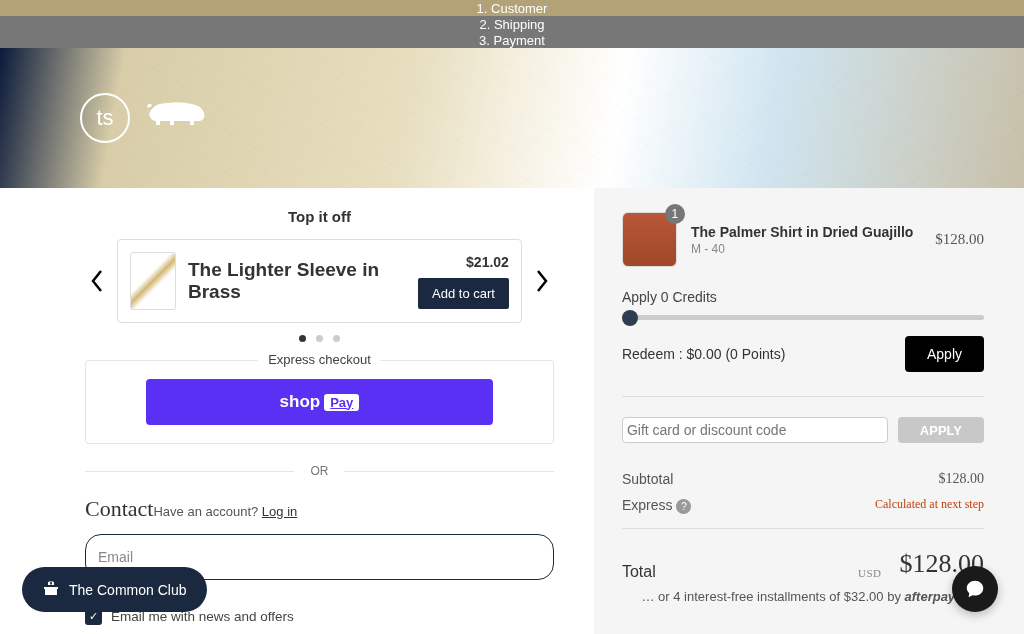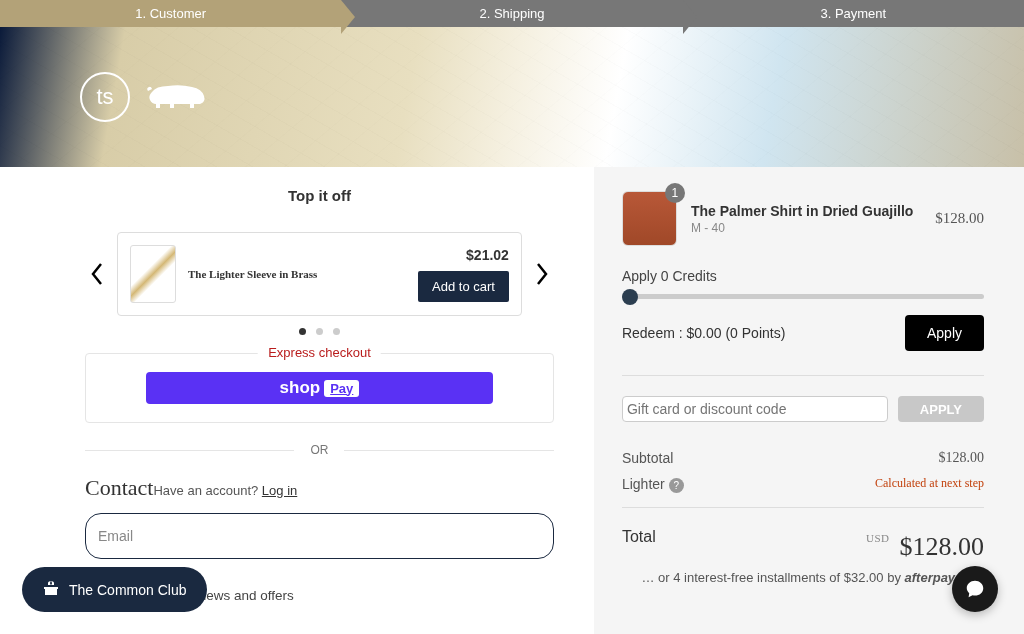--- a/index.html
+++ b/index.html
@@ -1,55 +1,55 @@
 <!DOCTYPE html>
 <html><head>
 <meta charset="utf-8">
 <style>
 * { box-sizing: border-box; margin: 0; padding: 0; }
 body { font-family: -apple-system, BlinkMacSystemFont, "Segoe UI", Arial, sans-serif; color: #333; background: #fff; }
 
 
-.steps { display: flex; height: 27px; }
+.steps { display: flex; height: 48px; flex-direction: column; }
 .step { flex: 1; background: #777; color: #fff; display: flex; align-items: center; justify-content: center; font-size: 13px; position: relative; }
 .step.active { background: #b3a278; }
 .step::after { content: ""; position: absolute; right: -14px; top: 0; border-left: 14px solid #777; border-top: 17px solid transparent; border-bottom: 17px solid transparent; z-index: 2; }
 .step.active::after { border-left-color: #b3a278; }
 .step:last-child::after { display: none; }
 
 
 .hero { height: 140px; background: linear-gradient(100deg, #0a1a3a 0%, #d8cda8 12%, #e8dfc0 40%, #f5f0e0 50%, #ffffff 60%, #d0e5f0 75%, #c8c0a8 100%); position: relative; overflow: hidden; }
 .hero-overlay { position: absolute; inset: 0; opacity: 0.3; background-image: repeating-linear-gradient(30deg, rgba(0,0,0,0.04) 0px, rgba(0,0,0,0.04) 1px, transparent 1px, transparent 18px), repeating-linear-gradient(-40deg, rgba(0,0,0,0.03) 0px, rgba(0,0,0,0.03) 1px, transparent 1px, transparent 25px); }
-.hero-logos { position: absolute; left: 80px; top: 50%; transform: translateY(-50%); display: flex; align-items: center; gap: 12px; }
+.hero-logos { position: absolute; left: 80px; top: 50%; transform: translateY(-50%); display: flex; gap: 12px; }
 .logo-circle { width: 50px; height: 50px; border: 2.5px solid #fff; border-radius: 50%; display: flex; align-items: center; justify-content: center; color: #fff; font-size: 22px; font-weight: 400; }
 .logo-bear { color: #fff; }
 
 
 .main { display: flex; }
 .left { flex: 0 0 58%; padding: 20px 40px 40px 85px; }
 .right { flex: 1; background: #f5f5f5; padding: 24px 40px 24px 28px; }
 
 
-.topitoff-title { text-align: center; font-weight: 600; font-size: 15px; margin-bottom: 28px; }
+.topitoff-title { text-align: center; font-weight: 600; font-size: 15px; margin-bottom: 14px; }
 .carousel-wrap { display: flex; align-items: center; gap: 8px; }
 .arrow { width: 24px; height: 24px; cursor: pointer; display: flex; align-items: center; justify-content: center; }
 .card { flex: 1; border: 1px solid #ddd; border-radius: 4px; display: flex; align-items: center; padding: 12px; gap: 12px; }
 .card-img { width: 46px; height: 58px; border: 1px solid #ddd; border-radius: 3px; background: linear-gradient(135deg, #fff 40%, #d4b876 50%, #fff 60%); }
-.card-name { flex: 1; font-size: 11px; font-weight: 600; font-family: Liberation Serif, serif; }
+.card-name { flex: 1; font-size: 19px; font-weight: 600; }
 .card-right { display: flex; flex-direction: column; align-items: flex-end; gap: 8px; }
 .card-price { font-size: 14px; font-weight: 600; }
 .add-cart { background: #1a2940; color: #fff; border: none; padding: 8px 14px; font-size: 13px; border-radius: 2px; cursor: pointer; }
 .dots { display: flex; justify-content: center; gap: 10px; margin: 12px 0 18px; }
 .dot { width: 7px; height: 7px; border-radius: 50%; background: #ccc; }
 .dot.active { background: #333; }
 
 
 .express-box { border: 1px solid #e5e5e5; border-radius: 4px; padding: 18px 60px; position: relative; }
-.express-label { position: absolute; top: -9px; left: 50%; transform: translateX(-50%); background: #fff; padding: 0 10px; font-size: 13px; color: #b91c1c; }
-.shoppay { background: #5a31f4; color: #fff; border: none; border-radius: 4px; width: 100%; height: 32px; display: flex; align-items: center; justify-content: center; gap: 4px; font-size: 17px; font-weight: 600; cursor: pointer; }
+.express-label { position: absolute; top: -9px; left: 50%; transform: translateX(-50%); background: #fff; padding: 0 10px; font-size: 13px; color: #404040; }
+.shoppay { background: #5a31f4; color: #fff; border: none; border-radius: 4px; width: 100%; height: 46px; display: flex; align-items: center; justify-content: center; gap: 4px; font-size: 17px; font-weight: 600; cursor: pointer; }
 .shoppay-pay { background: #fff; color: #5a31f4; padding: 1px 6px; border-radius: 3px; font-size: 13px; font-weight: 700; text-decoration: underline; }
 .or-sep { display: flex; align-items: center; margin: 20px 0 18px; }
 .or-sep::before, .or-sep::after { content: ""; flex: 1; height: 1px; background: #e5e5e5; }
 .or-sep span { padding: 0 16px; font-size: 12px; color: #777; }
 
 
 .contact-row { display: flex; justify-content: flex-start; align-items: baseline; margin-bottom: 12px; }
 .contact-title { font-family: Georgia, serif; font-size: 22px; }
 .login-text { font-size: 13px; color: #555; }
 .login-text a { color: #333; text-decoration: underline; cursor: pointer; }
@@ -82,21 +82,21 @@
 .discount-input { flex: 1; border: 1px solid #ccc; border-radius: 4px; padding: 4px; font-size: 14px; background: #fff; }
 .apply-gray { background: #c8c8c8; color: #fff; border: none; padding: 0 22px; font-size: 13px; font-weight: 600; border-radius: 4px; cursor: not-allowed; }
 
 .summary-row { display: flex; justify-content: space-between; margin-bottom: 10px; font-size: 14px; color: #555; }
 .summary-row .serif { font-family: Georgia, serif; }
 .help-circle { display:inline-flex; width:15px; height:15px; background:#999; color:#fff; border-radius:50%; font-size:10px; align-items:center; justify-content:center; margin-left:4px; }
 .calc-next { font-family: Georgia, serif; font-size: 12px; color: #c2410c; }
 
 .total-row { display: flex; justify-content: space-between; align-items: baseline; margin: 16px 0 8px; }
 .total-label { font-size: 16px; color: #333; }
-.total-right { display: flex; align-items: flex-start; gap: 10px; }
+.total-right { display: flex; align-items: flex-end; gap: 18px; }
 .usd { font-family: Georgia, serif; font-size: 11px; color: #888; letter-spacing: 0.5px; }
 .total-amount { font-family: Georgia, serif; font-size: 26px; color: #333; }
 .afterpay-line { font-size: 13px; color: #555; text-align: right; }
 .afterpay-word { font-weight: 700; font-style: italic; }
 .info-circle { display:inline-flex; width:14px; height:14px; border:1px solid #888; border-radius:50%; font-size:9px; align-items:center; justify-content:center; margin-left:4px; color:#888; }
 
 
 .common-club { position: fixed; left: 22px; bottom: 22px; background: #1a2940; color: #fff; border-radius: 24px; padding: 12px 20px; display: flex; align-items: center; gap: 9px; font-size: 14px; cursor: pointer; z-index: 100; }
 .chat-bubble { position: fixed; right: 26px; bottom: 22px; width: 46px; height: 46px; background: #1a1a1a; border-radius: 50%; display:flex; align-items:center; justify-content:center; cursor:pointer; z-index:100; box-shadow: 0 3px 10px rgba(0,0,0,.25); }
 </style>
@@ -204,21 +204,21 @@
     <div class="discount-row">
       <input class="discount-input" placeholder="Gift card or discount code" style="">
       <button class="apply-gray">APPLY</button>
     </div>
 
     <div class="summary-row">
       <span>Subtotal</span>
       <span class="serif">$128.00</span>
     </div>
     <div class="summary-row">
-      <span><span>Lighter</span><span class="help-circle">?</span></span>
+      <span><span>Express</span><span class="help-circle">?</span></span>
       <span class="calc-next">Calculated at next step</span>
     </div>
 
     <div class="right-divider" style="margin-top:14px;"></div>
 
     <div class="total-row">
       <div class="total-label">Total</div>
       <div class="total-right">
         <span class="usd">USD</span>
         <span class="total-amount">$128.00</span>

